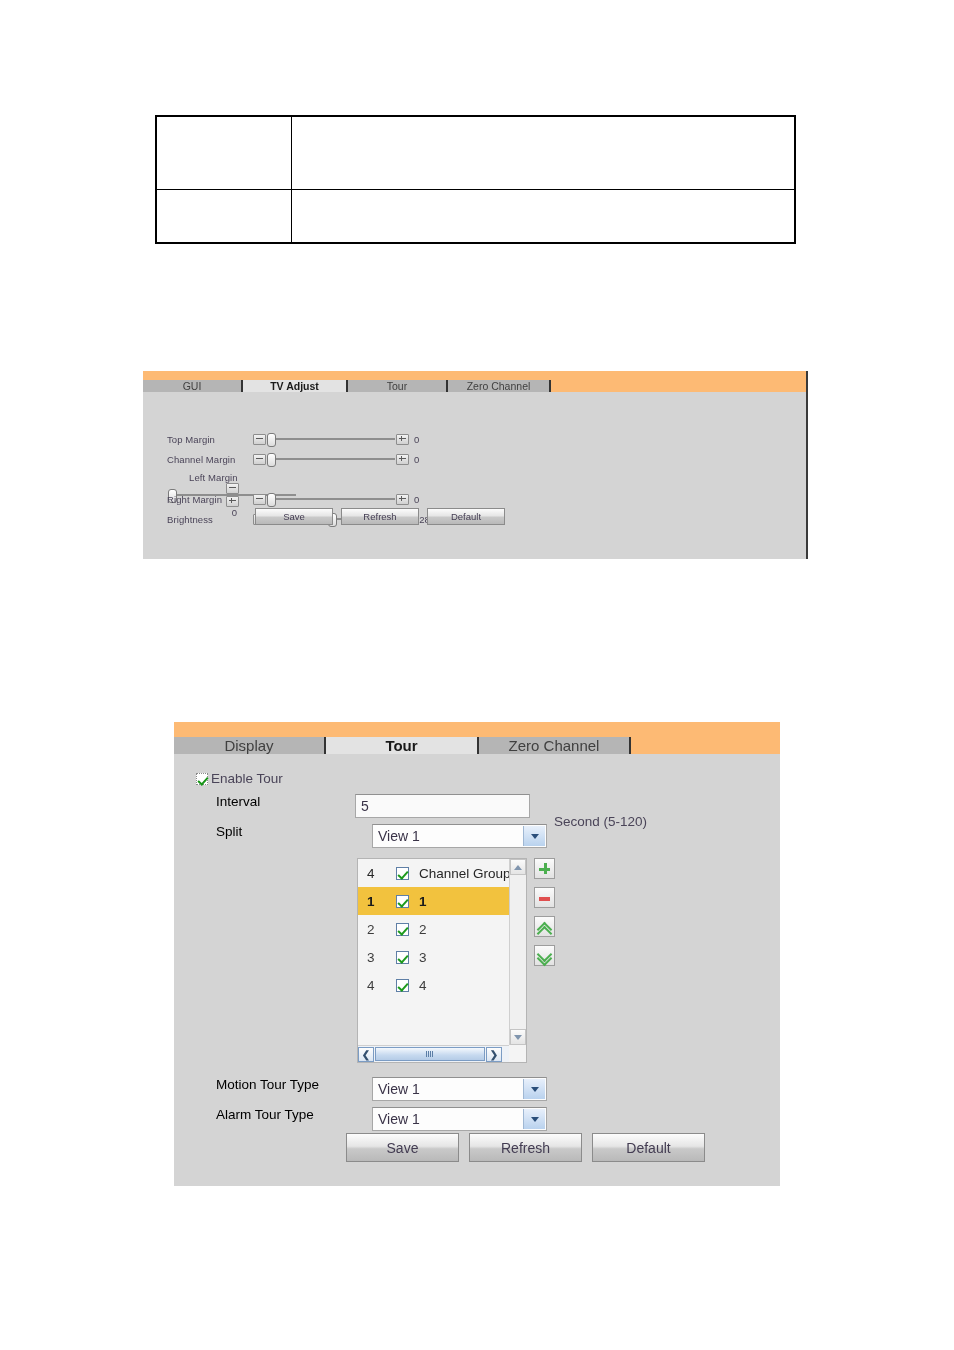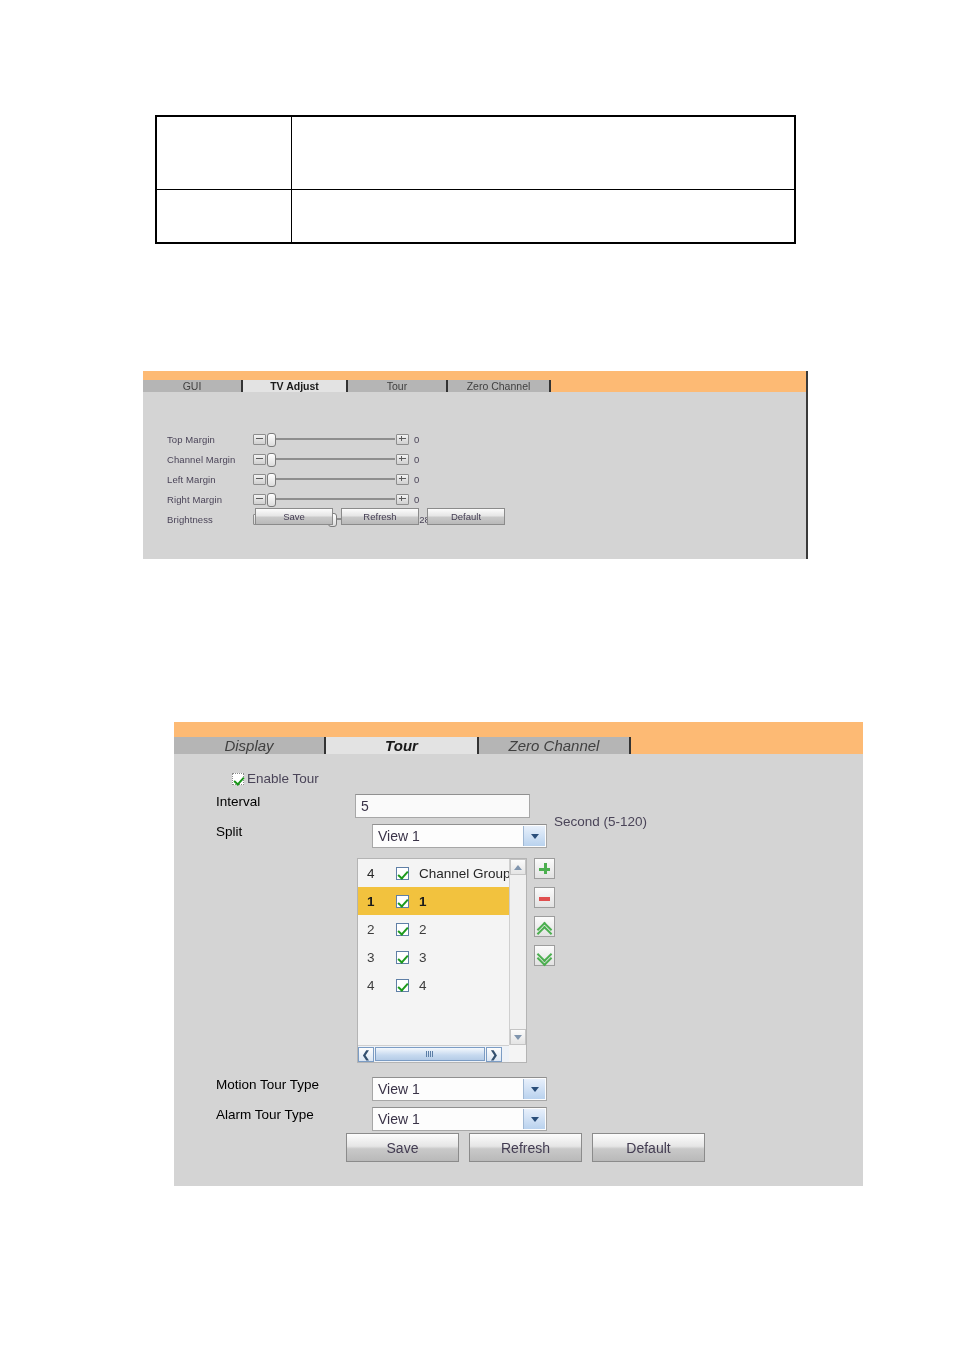--- a/index.html
+++ b/index.html
@@ -161,23 +161,22 @@
     top: 508px;
     display: flex;
     gap: 8px;
   }
   .btnrow-tv .gbtn { width: 78px; height: 17px; }
 
   
   #tour-panel {
     left: 174px;
     top: 722px;
-    width: 689px;
+    width: 606px;
     height: 464px;
-    font-style: italic;
   }
   #tour-panel .tabstrip { height: 32px; }
   #tour-panel .tab { font-size: 15px; }
   #tour-panel .panel-body { height: 432px; }
 
   .chk {
     width: 12px; height: 12px;
     border: 1px dotted #8a8a8a;
     background: #ffffff;
     position: relative;
@@ -194,21 +193,20 @@
     border-width: 0 2px 2px 0;
     transform: rotate(42deg);
   }
   .row-chk {
     position: absolute;
     left: 196px;
     top: 771px;
     display: flex;
     align-items: center;
     gap: 3px;
-    margin-left: 36px;
   }
   .row-chk .txt { font-size: 13.5px; color: #4a4458; }
 
   .frow {
     position: absolute;
     display: flex;
     align-items: center;
   }
   .frow .flabel {
     font-size: 13.5px;
@@ -467,21 +465,21 @@
     <div class="slider-row" style="left:24px; top:60px;">
       <div class="sl-label">Channel Margin</div>
       <div class="step-btn"></div>
       <div class="track" style="width:128px">
         <div class="knob" style="left:0px"></div>
       </div>
       <div class="step-btn plus"></div>
       <div class="sl-value">0</div>
     </div>
 
-    <div class="slider-row" style="left:24px; top:80px;">
+    <div class="slider-row" style="left:24px; top:80px;flex-direction:column;">
       <div class="sl-label">Left Margin</div>
       <div class="step-btn"></div>
       <div class="track" style="width:128px">
         <div class="knob" style="left:0px"></div>
       </div>
       <div class="step-btn plus"></div>
       <div class="sl-value">0</div>
     </div>
 
     <div class="slider-row" style="left:24px; top:100px;">

